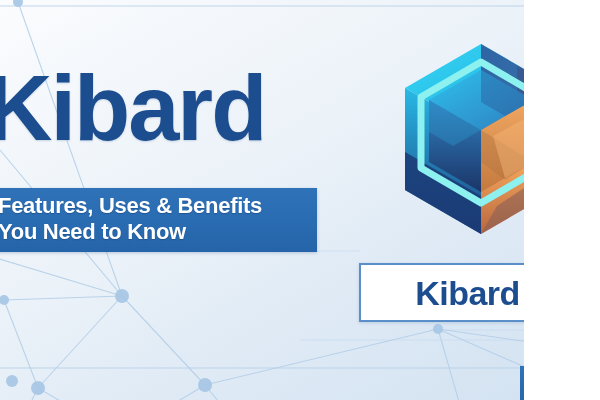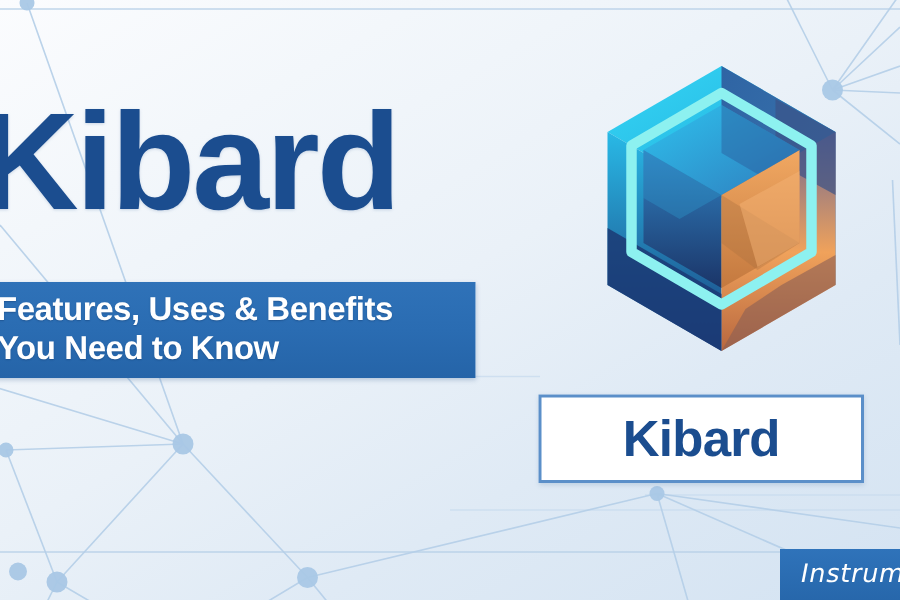--- a/index.html
+++ b/index.html
@@ -5,21 +5,21 @@
   html, body {
     margin: 0;
     padding: 0;
     background: #ffffff;
   }
   body {
     font-family: "Liberation Sans", sans-serif;
   }
   #banner {
     position: relative;
-    width: 600px;
+    width: 524px;
     height: 400px;
     overflow: hidden;
     background: linear-gradient(150deg, #fbfcfe 0%, #f3f7fb 22%, #eaf1f8 48%, #dfeaf5 70%, #d4e3f2 100%);
   }
   
   #network {
     position: absolute;
     left: 0; top: 0;
     width: 600px; height: 400px;
   }

